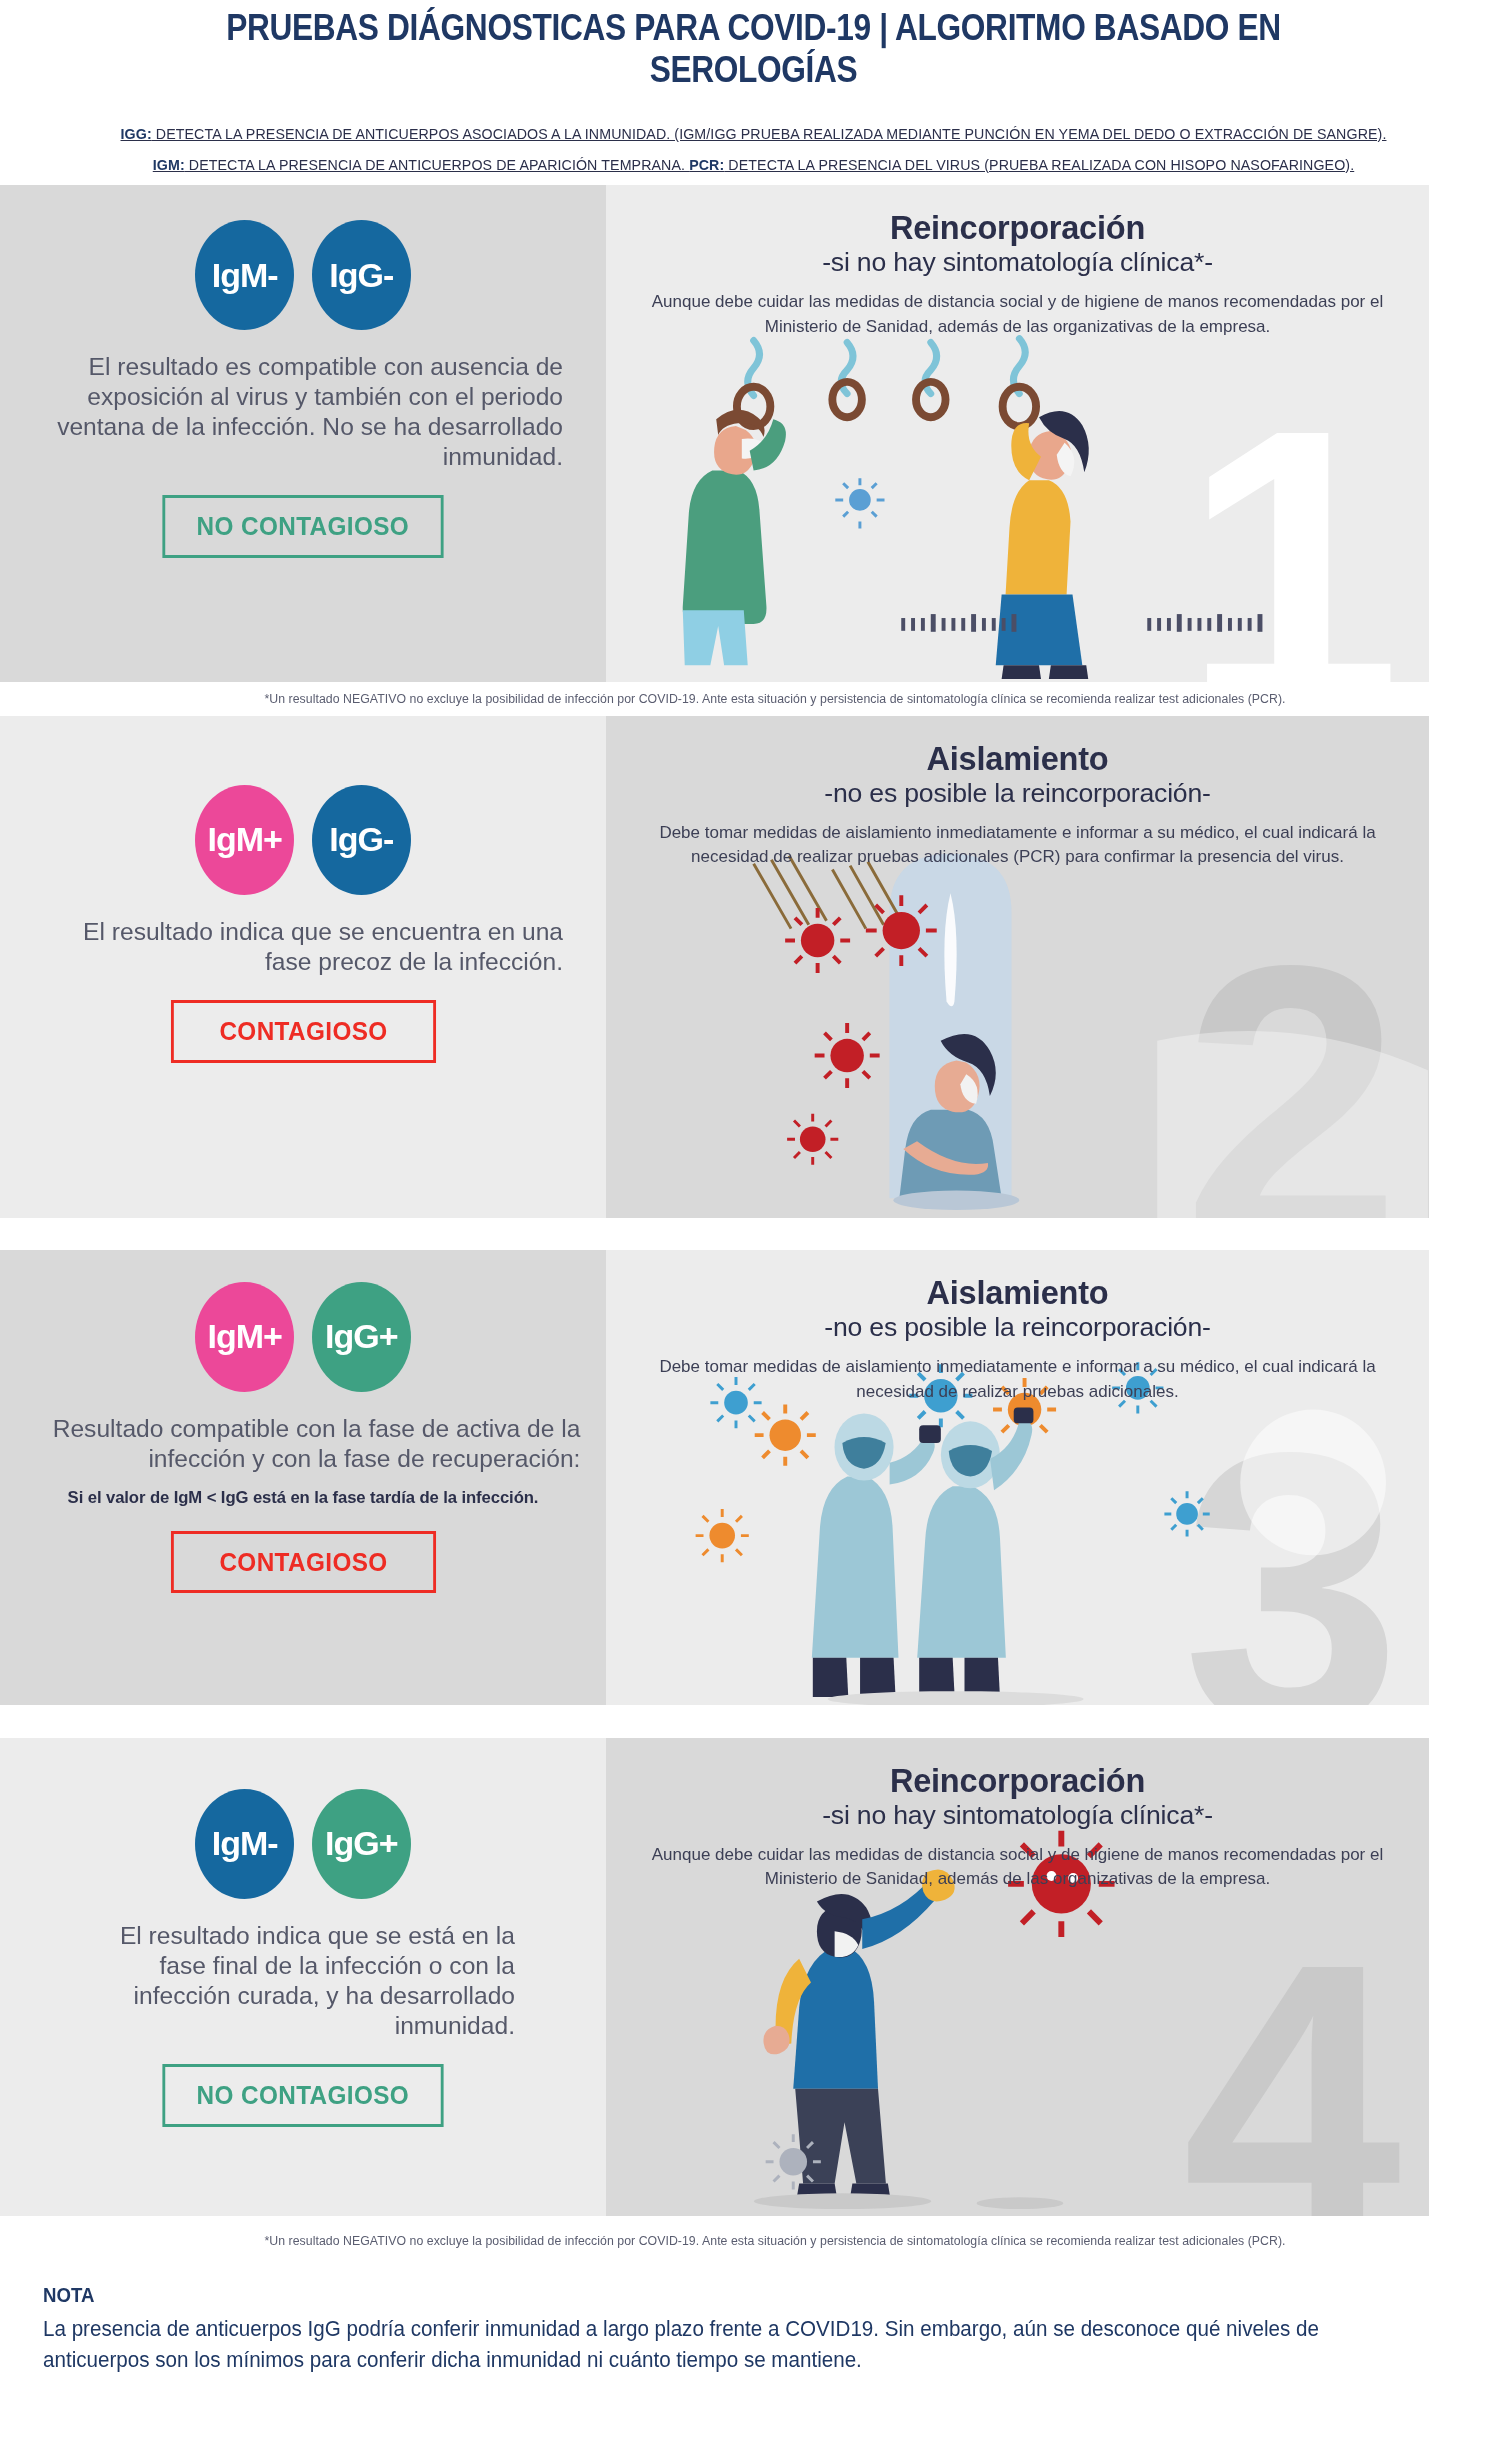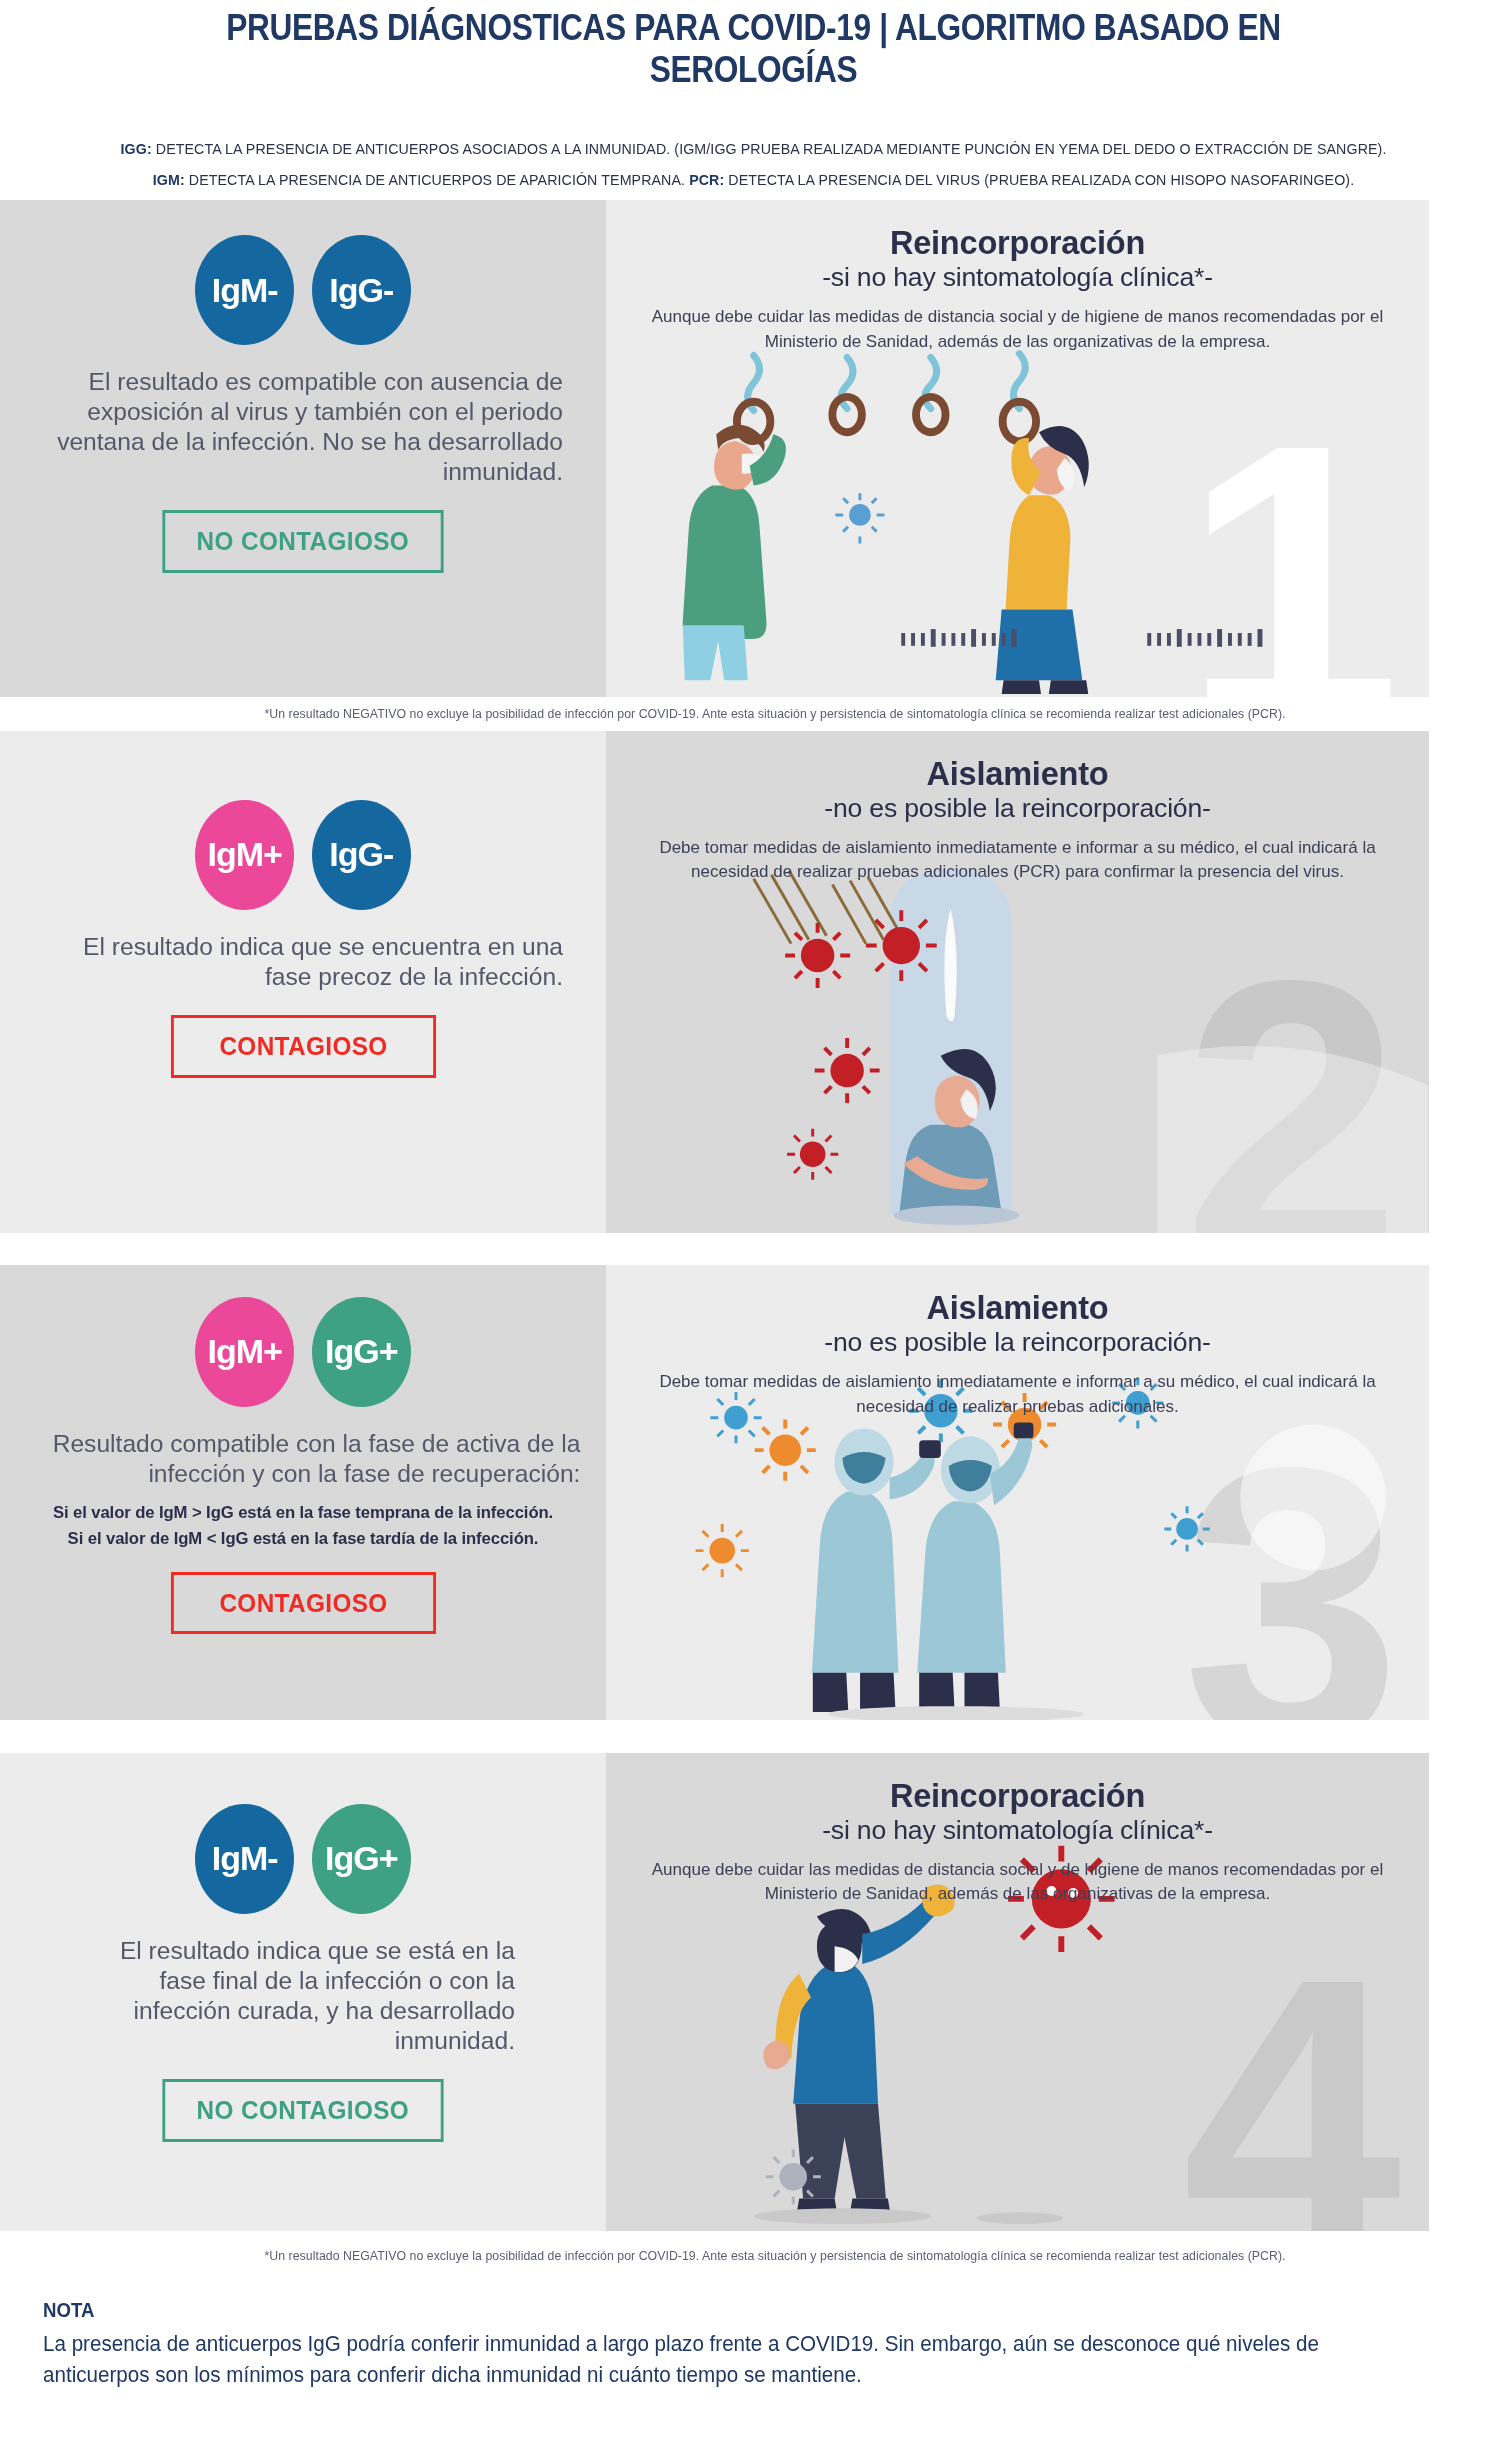--- a/index.html
+++ b/index.html
@@ -10,21 +10,21 @@
   }
   
   .header{padding:7px 39px 0 39px;}
   .header h1{
     margin:0;text-align:center;
     font-family:"Liberation Sans", sans-serif;
     font-size:36px;font-weight:bold;letter-spacing:-0.4px;
     color:#1f3864;
     transform:scaleX(0.88);
   }
-  .legend{margin-top:48px;text-align:center;color:#2b2f4a;}
+  .legend{margin-top:33px;text-align:center;color:#2b2f4a;text-decoration:underline;}
   .legend p{
     margin:0 0 9.9px 0;font-size:15.3px;line-height:1.35;
     transform:scaleX(0.93);
     letter-spacing:0.1px;
   }
   .legend .k{color:#1f3864;font-weight:bold;}
 
   
   .section{position:relative;display:flex;width:1507px;overflow:hidden;}
   .pane-left{width:606px;position:relative;box-sizing:border-box;}
@@ -263,21 +263,20 @@
 <div class="gap"></div>
 
 <div class="section" style="height:455px;">
   <div class="pane-left g-dark">
     <div class="chips" style="padding-top:31.5px;">
       <div class="chip yellow">IgM+</div>
       <div class="chip green">IgG+</div>
     </div>
     <div class="desc" style="margin-left:25.6px;margin-right:25.6px;">Resultado compatible con la fase de activa de la infección y con la fase de recuperación:</div>
     <div class="subnotes">
-      <div>Si el valor de IgM &gt; IgG está en la fase temprana de la infección.</div>
       <div>Si el valor de IgM &lt; IgG  está en la  fase tardía de la infección.</div>
     </div>
     <div class="badge-wrap" style="margin-top:19.7px;">
       <div class="badge red">CONTAGIOSO</div>
     </div>
   </div>
   <div class="pane-right g-light">
     <div class="bignum grey" style="color:#d6d6d6;">3</div>
     <h2 class="r-title">Aislamiento</h2>
     <p class="r-sub">-no es posible la reincorporación-</p>

